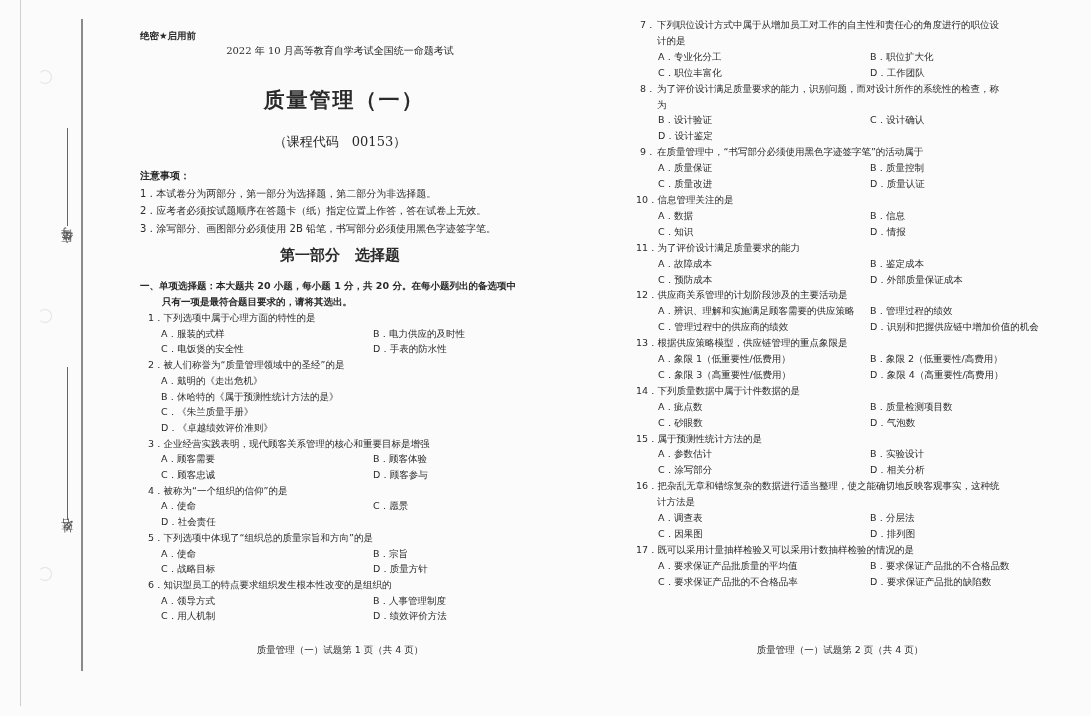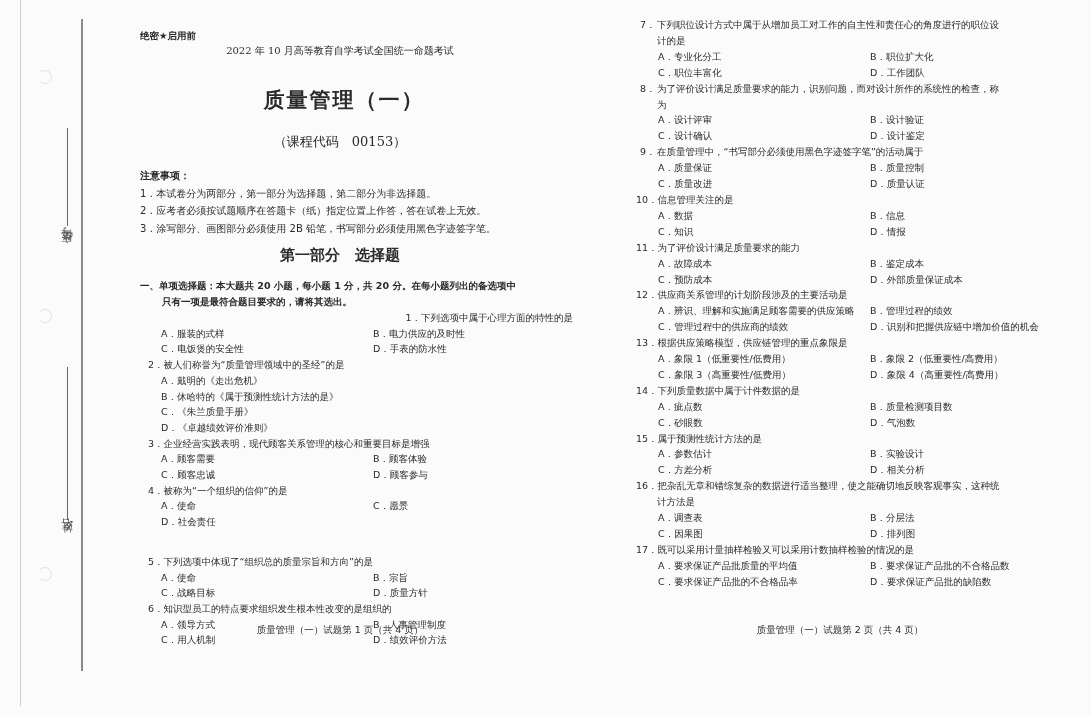--- a/index.html
+++ b/index.html
@@ -33,21 +33,21 @@
   .section-head .cont { padding-left:22px; }
 
   .q-list { position:absolute; left:0; font-size:9.5px; font-family:"DejaVu Sans", sans-serif; line-height:15.7px; }
   .q-stem { white-space:nowrap; }
   .q-stem .num { display:inline-block; min-width:14px; }
   .q-stem-wrap { padding-left:14px; }
   .opts { padding-left:21px; display:grid; grid-template-columns:212px 200px; }
   .opts.single { grid-template-columns:400px; }
   .opt { white-space:nowrap; }
 
-  .footer { position:absolute; top:624px; width:400px; text-align:center; font-size:9.5px; font-family:"DejaVu Sans", sans-serif; }
+  .footer { position:absolute; top:644px; width:400px; text-align:center; font-size:9.5px; font-family:"DejaVu Sans", sans-serif; }
 
   .right-page .q-list { line-height:15.9px; }
   .right-page .opts { padding-left:18px; grid-template-columns:212px 200px; }
   .right-page .q-stem .num { min-width:17px; }
   .right-page .q-stem-wrap { padding-left:17px; }
 </style>
 </head>
 <body>
 
 <div class="margin-line-faint"></div>
@@ -77,21 +77,21 @@
   <div class="part-title">第一部分　选择题</div>
 
   <div class="section-head">
     <div>一、单项选择题：本大题共 20 小题，每小题 1 分，共 20 分。在每小题列出的备选项中</div>
     <div class="cont">只有一项是最符合题目要求的，请将其选出。</div>
   </div>
 
   <div class="q-list" style="top:310px;">
 
     <div>
-      <div class="q-stem" style="padding-left:8px;text-align:right;"><span class="num">1．</span><span>下列选项中属于心理方面的特性的是</span></div>
+      <div class="q-stem" style="padding-left:8px;"><span class="num">1．</span><span>下列选项中属于心理方面的特性的是</span></div>
       <div class="opts">
         <span class="opt">A．服装的式样</span>
         <span class="opt">B．电力供应的及时性</span>
         <span class="opt">C．电饭煲的安全性</span>
         <span class="opt">D．手表的防水性</span>
       </div>
     </div>
 
     <div>
       <div class="q-stem" style="padding-left:8px;"><span class="num">2．</span><span>被人们称誉为“质量管理领域中的圣经”的是</span></div>
@@ -116,21 +116,21 @@
     <div>
       <div class="q-stem" style="padding-left:8px;"><span class="num">4．</span><span>被称为“一个组织的信仰”的是</span></div>
       <div class="opts">
         <span class="opt">A．使命</span>
         <span class="opt">C．愿景</span>
         <span class="opt">D．社会责任</span>
       </div>
     </div>
 
     <div>
-      <div class="q-stem" style="padding-left:8px;margin-top:24px;"><span class="num">5．</span><span>下列选项中体现了“组织总的质量宗旨和方向”的是</span></div>
+      <div class="q-stem" style="padding-left:8px;"><span class="num">5．</span><span>下列选项中体现了“组织总的质量宗旨和方向”的是</span></div>
       <div class="opts">
         <span class="opt">A．使命</span>
         <span class="opt">B．宗旨</span>
         <span class="opt">C．战略目标</span>
         <span class="opt">D．质量方针</span>
       </div>
     </div>
 
     <div>
       <div class="q-stem" style="padding-left:8px;"><span class="num">6．</span><span>知识型员工的特点要求组织发生根本性改变的是组织的</span></div>
@@ -157,21 +157,20 @@
         <span class="opt">B．职位扩大化</span>
         <span class="opt">C．职位丰富化</span>
         <span class="opt">D．工作团队</span>
       </div>
     </div>
 
     <div>
       <div class="q-stem"><span class="num">8．</span><span>为了评价设计满足质量要求的能力，识别问题，而对设计所作的系统性的检查，称</span></div>
       <div class="q-stem-wrap">为</div>
       <div class="opts">
-        <span class="opt">A．设计评审</span>
         <span class="opt">B．设计验证</span>
         <span class="opt">C．设计确认</span>
         <span class="opt">D．设计鉴定</span>
       </div>
     </div>
 
     <div>
       <div class="q-stem"><span class="num">9．</span><span>在质量管理中，“书写部分必须使用黑色字迹签字笔”的活动属于</span></div>
       <div class="opts">
         <span class="opt">A．质量保证</span>
@@ -229,21 +228,21 @@
         <span class="opt">C．砂眼数</span>
         <span class="opt">D．气泡数</span>
       </div>
     </div>
 
     <div>
       <div class="q-stem" style="margin-left:-4px;"><span class="num">15．</span><span>属于预测性统计方法的是</span></div>
       <div class="opts">
         <span class="opt">A．参数估计</span>
         <span class="opt">B．实验设计</span>
-        <span class="opt">C．方差分析</span>
+        <span class="opt">C．涂写部分</span>
         <span class="opt">D．相关分析</span>
       </div>
     </div>
 
     <div>
       <div class="q-stem" style="margin-left:-4px;"><span class="num">16．</span><span>把杂乱无章和错综复杂的数据进行适当整理，使之能确切地反映客观事实，这种统</span></div>
       <div class="q-stem-wrap">计方法是</div>
       <div class="opts">
         <span class="opt">A．调查表</span>
         <span class="opt">B．分层法</span>

